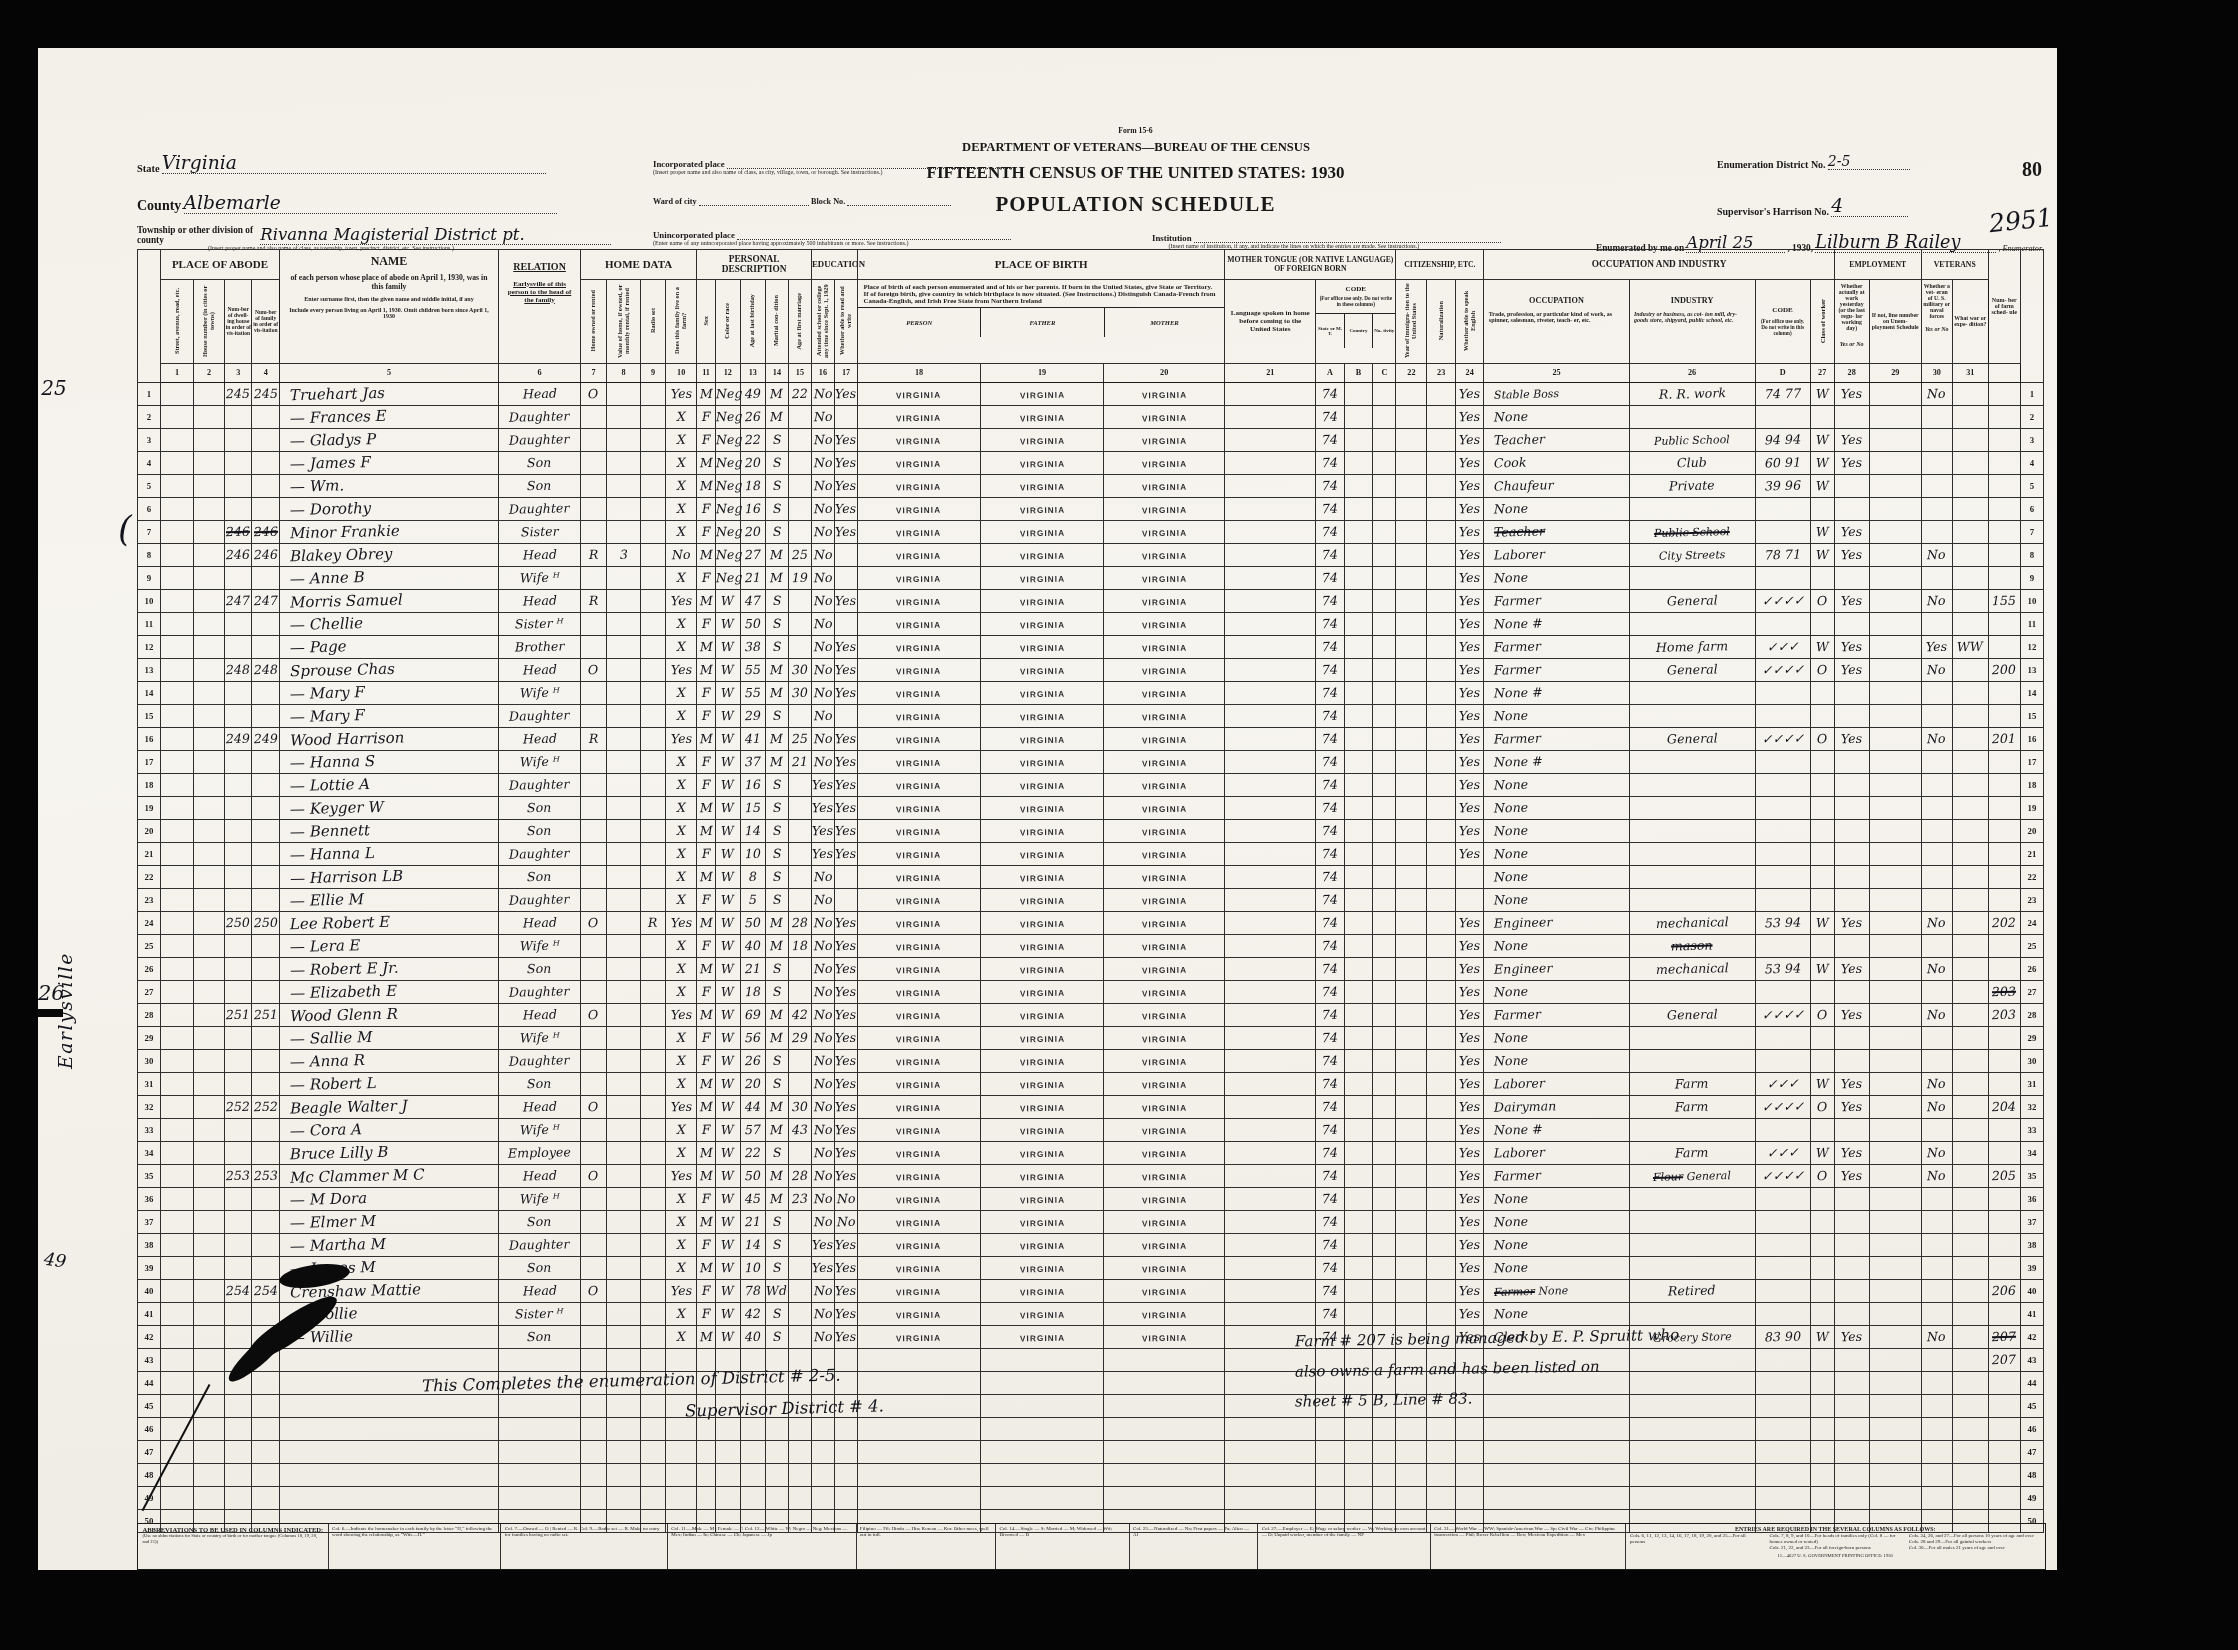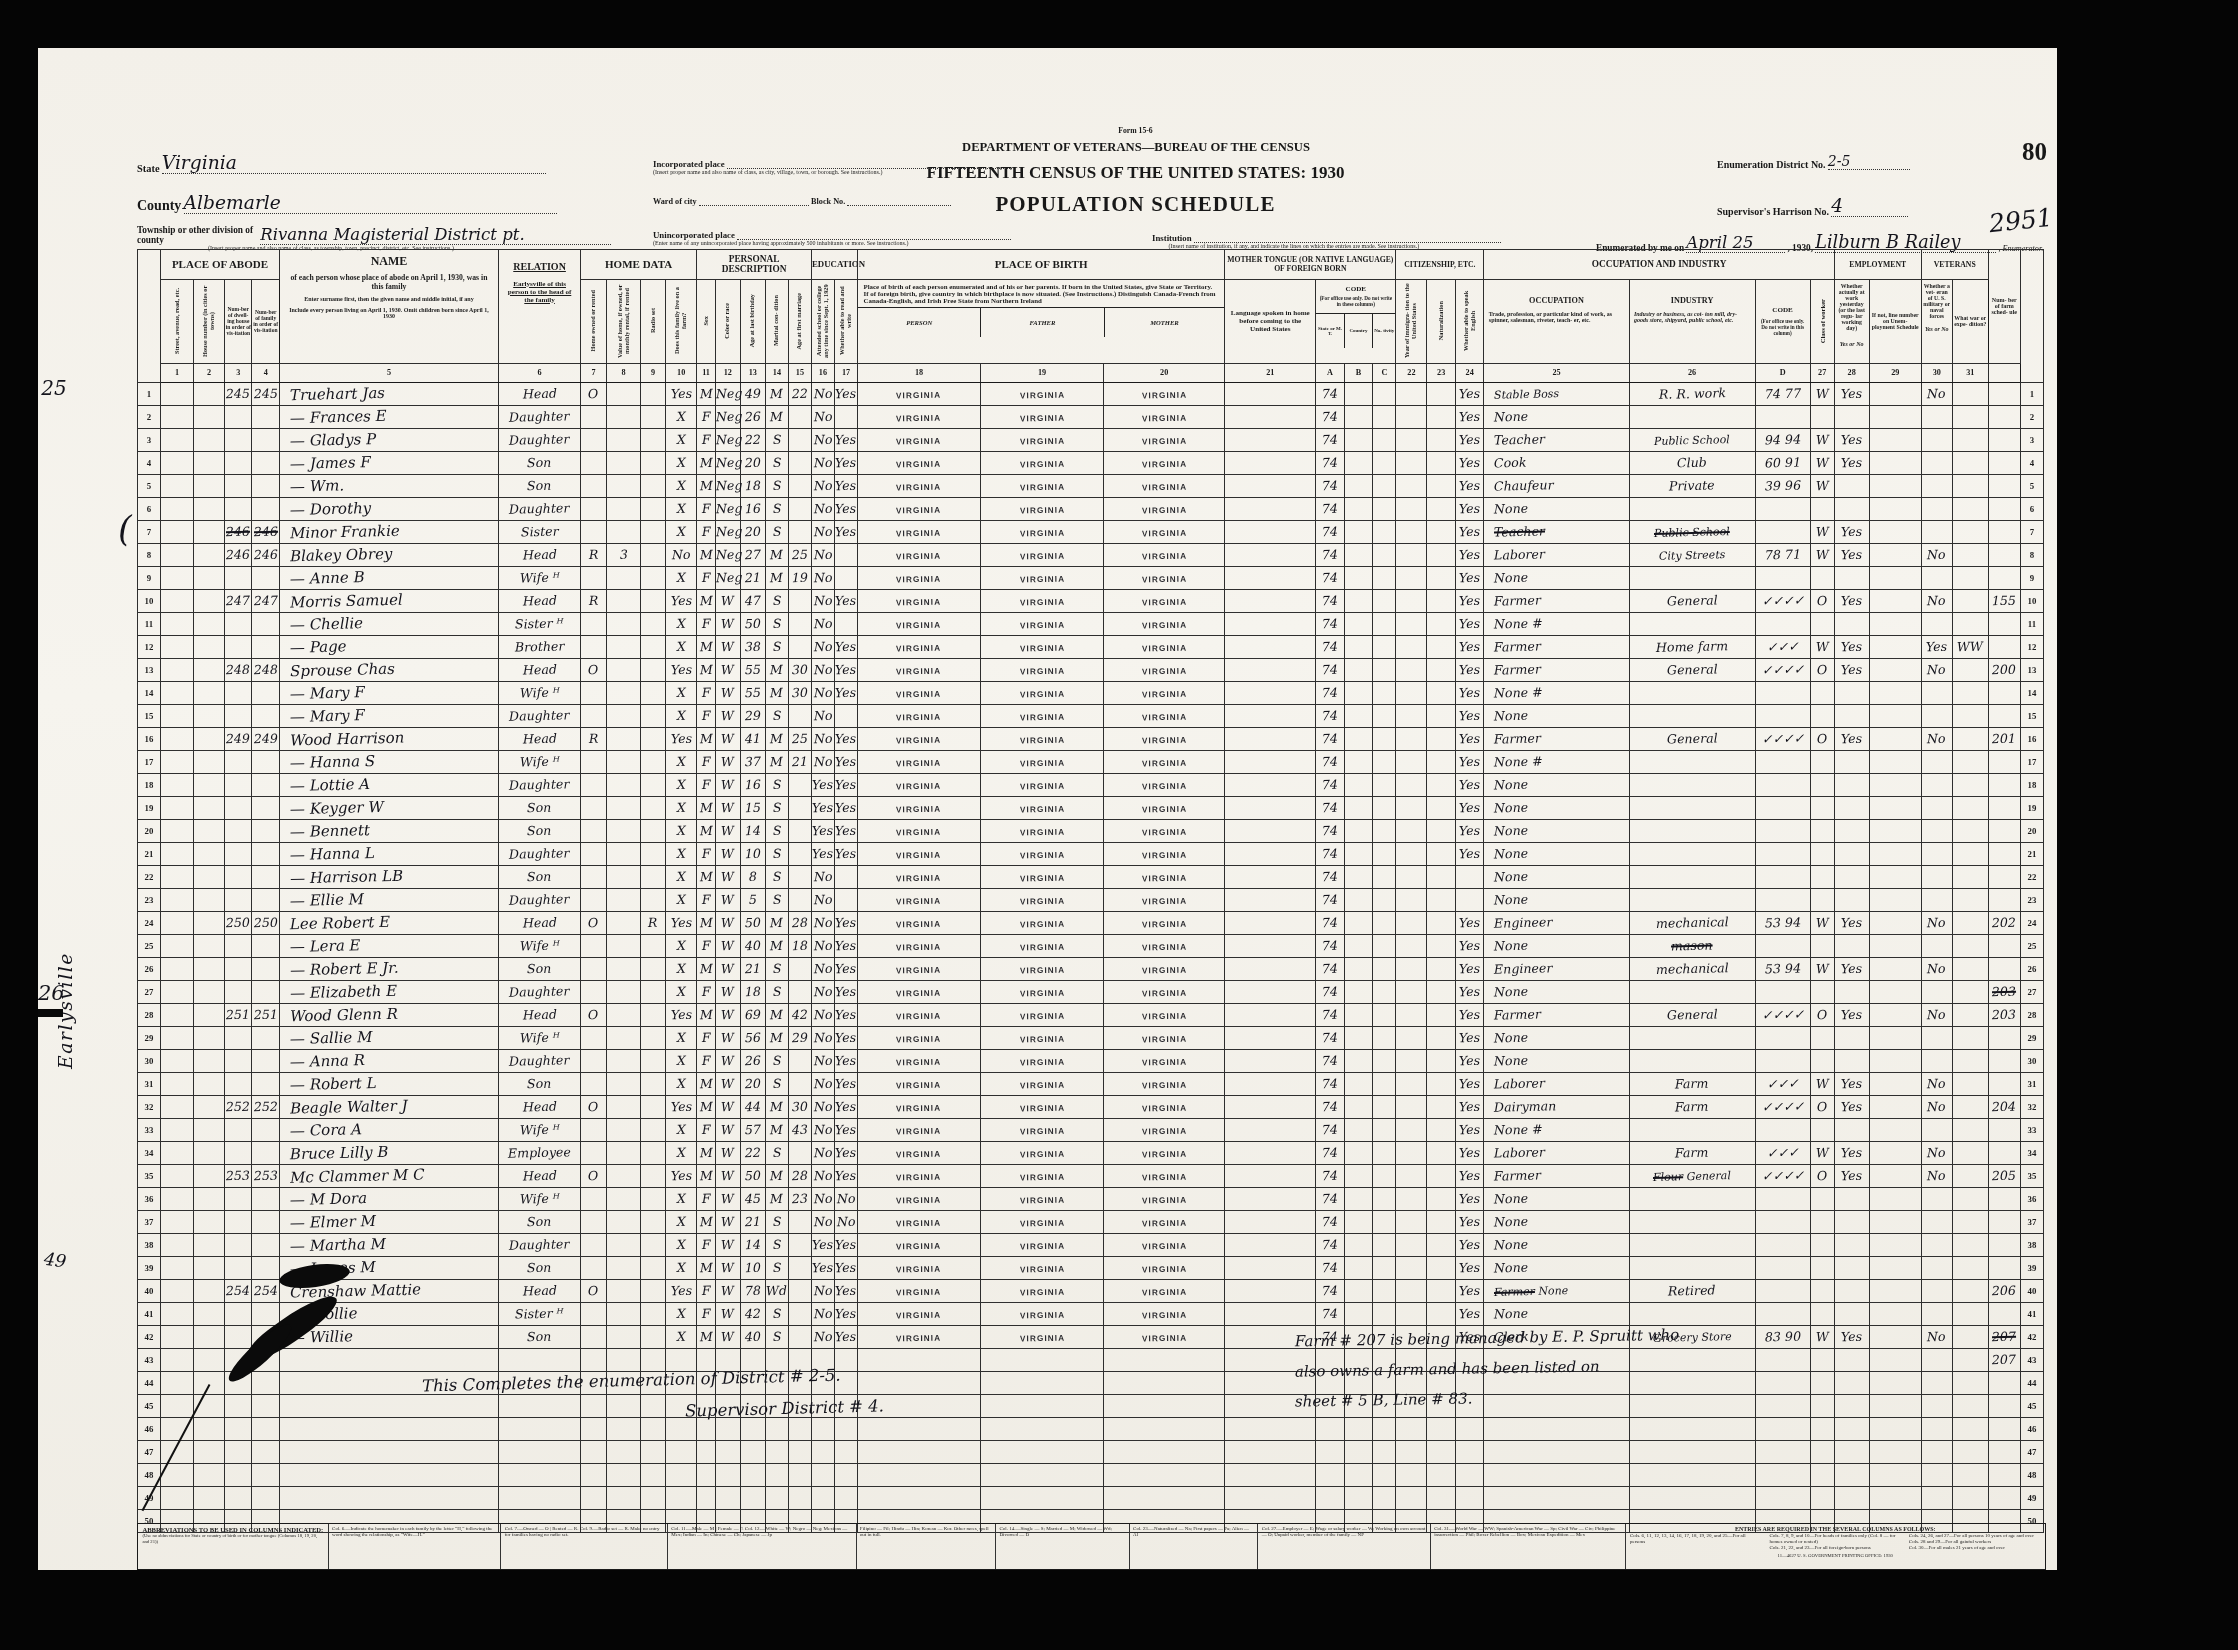--- a/index.html
+++ b/index.html
@@ -97,21 +97,21 @@
 
   <div class="abs" style="left:1679px;top:105px;">
     <span class="printed b" style="font-size:10px;">Enumeration District No.</span>
     <span class="fill" style="width:82px;"><span class="hw" style="font-size:14px;">2-5</span></span>
   </div>
   <div class="abs" style="left:1679px;top:147px;">
     <span class="printed b" style="font-size:10px;">Supervisor's Harrison No.</span>
     <span class="fill" style="width:77px;"><span class="hw" style="font-size:18.7px;">4</span></span>
   </div>
 
-  <div class="abs printed b" style="left:1984px;top:90px;font-size:25px;">80</div>
+  <div class="abs printed b" style="left:1984px;top:110px;font-size:20px;">80</div>
   <div class="abs hw" style="left:1951px;top:158px;font-size:25px;transform:rotate(-6deg);">2951</div>
 
   <div class="abs hw" style="left:3.3px;top:328px;font-size:20px;">25</div>
   <div class="abs hw" style="left:0px;top:933px;font-size:21px;">26</div>
   <div class="abs hw" style="left:5.5px;top:1202px;font-size:17.6px;transform:rotate(8deg);">49</div>
   <div class="abs hw" style="left:80px;top:461px;font-size:35px;">(</div>
   <div class="abs hw" style="left:16.5px;top:1021px;font-size:18.7px;letter-spacing:1.6px;transform:rotate(-90deg);transform-origin:left top;white-space:nowrap;">Earlysville</div>
   <div class="abs" style="left:0px;top:961px;width:25px;height:7.7px;background:#090909;"></div>
 
   <table id="census-table" class="abs" style="left:99px;top:201px;width:1907px;">

